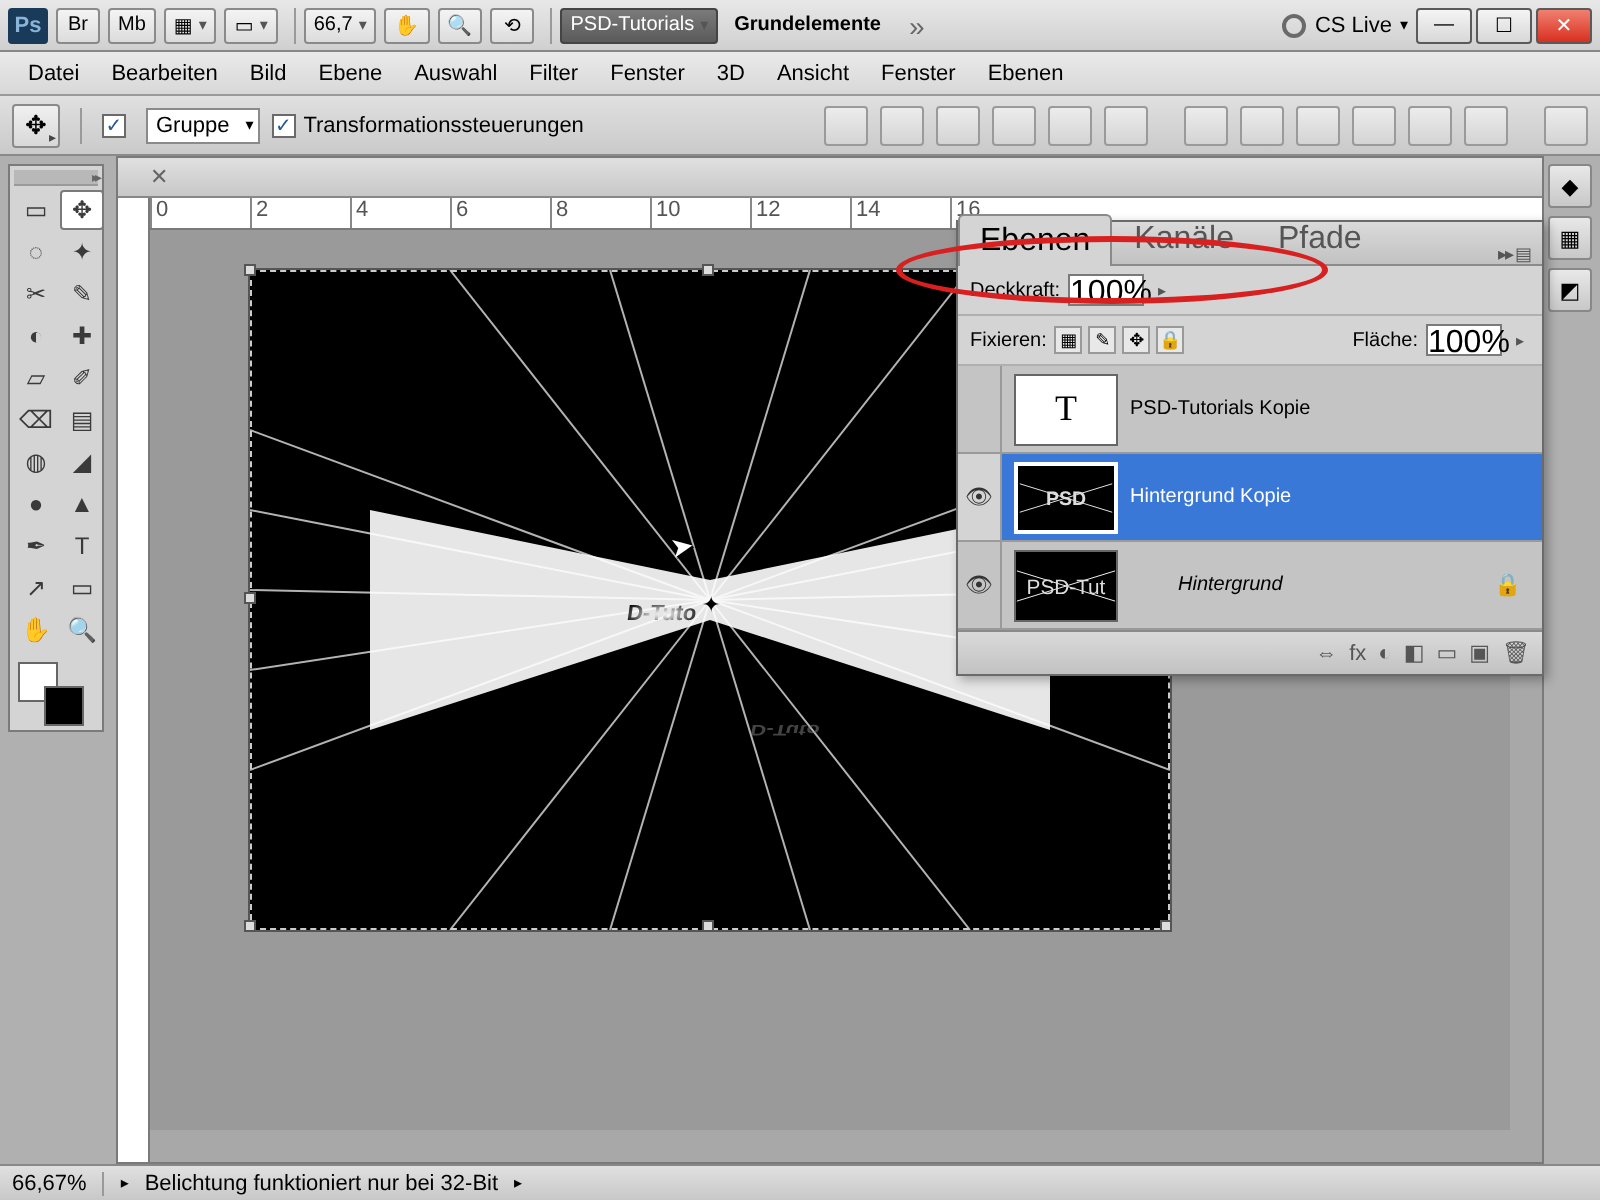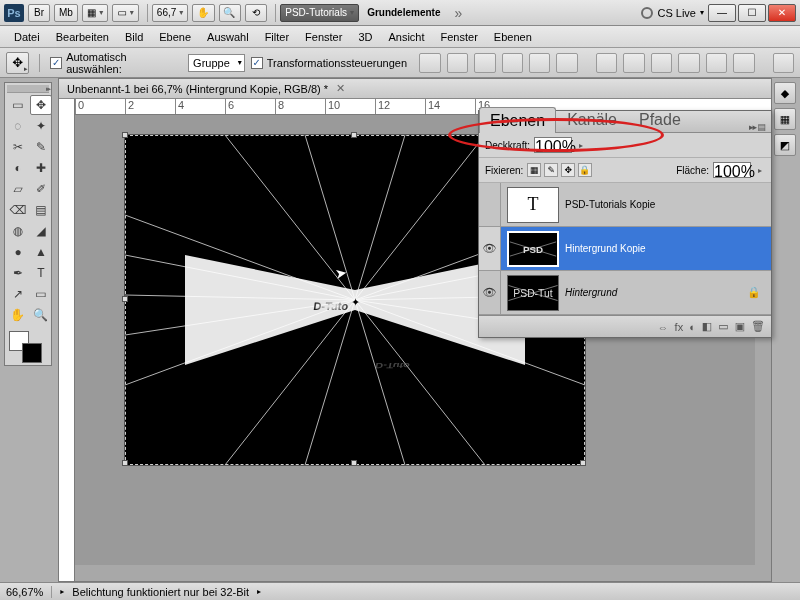--- a/index.html
+++ b/index.html
@@ -80,21 +80,21 @@
 .layers-list { background: #c4c4c4; }
 .layer { display: flex; align-items: center; height: 44px; border-bottom: 1px solid #9a9a9a; }
 .layer.selected { background: #3a78d8; color: #fff; }
 .eye-col { width: 22px; height: 100%; border-right: 1px solid #9a9a9a; display: flex; align-items: center; justify-content: center; color: #333; }
 .layer.selected .eye-col{ background:#d4d4d4;}
 .thumb { width: 52px; height: 36px; border: 1px solid #666; margin: 0 6px; background: #fff; display: flex; align-items: center; justify-content: center; font-family: Georgia, serif; font-size: 18px; color: #000; }
 .thumb.dark { background: #000; }
 .thumb.dark svg{width:100%;height:100%;}
 .layer.selected .thumb{border:2px solid #fff;}
 .layer-name { font-size: 10px; }
-.layer-name.italic { font-style: italic; }
+.layer-name.italic { font-style: italic; margin-left: 24px; }
 .lock-end { margin-left: auto; margin-right: 10px; font-size: 11px; color:#555;}
 .lp-footer { height: 22px; background: linear-gradient(#dadada,#c2c2c2); border-top: 1px solid #8a8a8a; display: flex; align-items: center; justify-content: flex-end; gap: 6px; padding: 0 6px; font-size: 11px; color: #555; }
 
 
 .red-oval { position: absolute; border: 3px solid #d82020; border-radius: 50%; pointer-events: none; }
 
 
 .statusbar { position: absolute; bottom: 0; left: 0; right: 0; height: 18px; background: linear-gradient(#e0e0e0,#c8c8c8); border-top: 1px solid #888; display: flex; align-items: center; padding: 0 6px; font-size: 10px; gap: 8px; }
 .statusbar .sep{ width:1px; height:12px; background:#999;}
 </style>
@@ -140,21 +140,20 @@
   <span>Ansicht</span>
   <span>Fenster</span>
   <span>Ebenen</span>
 </div>
 
 <div class="optbar">
   <div class="move-icon"></div>
   <div class="tb-sep"></div>
   <label style="display:flex;align-items:center;">
     <span class="chk">✓</span>
-      <span>Automatisch auswählen:</span>
   </label>
   <div class="opt-select">
       <span>Gruppe</span>
     </div>
   <label style="display:flex;align-items:center;">
     <span class="chk">✓</span>
       <span>Transformationssteuerungen</span>
   </label>
   <div style="flex:1"></div>
   <div class="opt-iconbtn"></div>
@@ -203,21 +202,20 @@
       <div class="tool">🔍</div>
     </div>
     <div class="swatches">
       <div class="sw-fg"></div>
       <div class="sw-bg"></div>
     </div>
   </div>
 
   <div class="docarea">
     <div class="doctab">
-      <span>Unbenannt-1 bei 66,7% (Hintergrund Kopie, RGB/8) *</span>
         <span class="x">✕</span>
     </div>
     <div class="ruler-h">
       <span>0</span>
         <span>2</span>
         <span>4</span>
         <span>6</span>
         <span>8</span>
         <span>10</span>
         <span>12</span>

